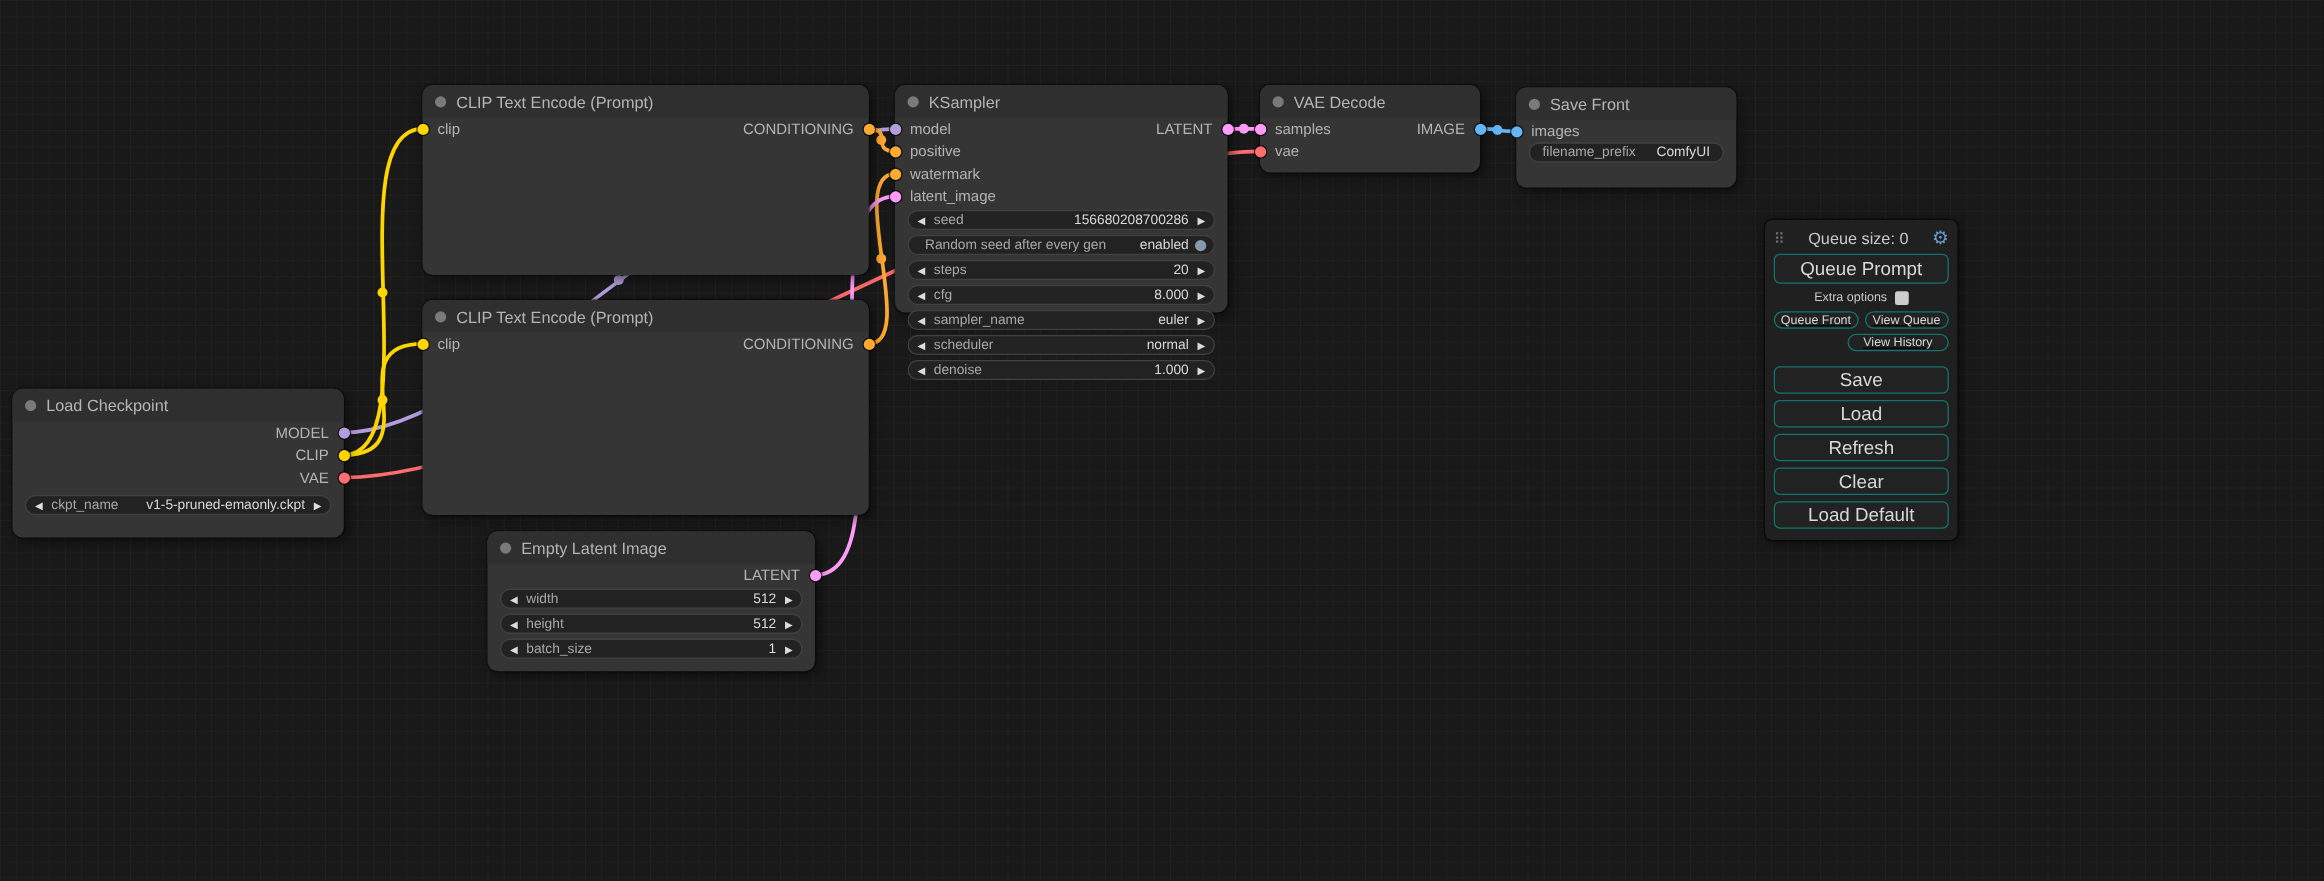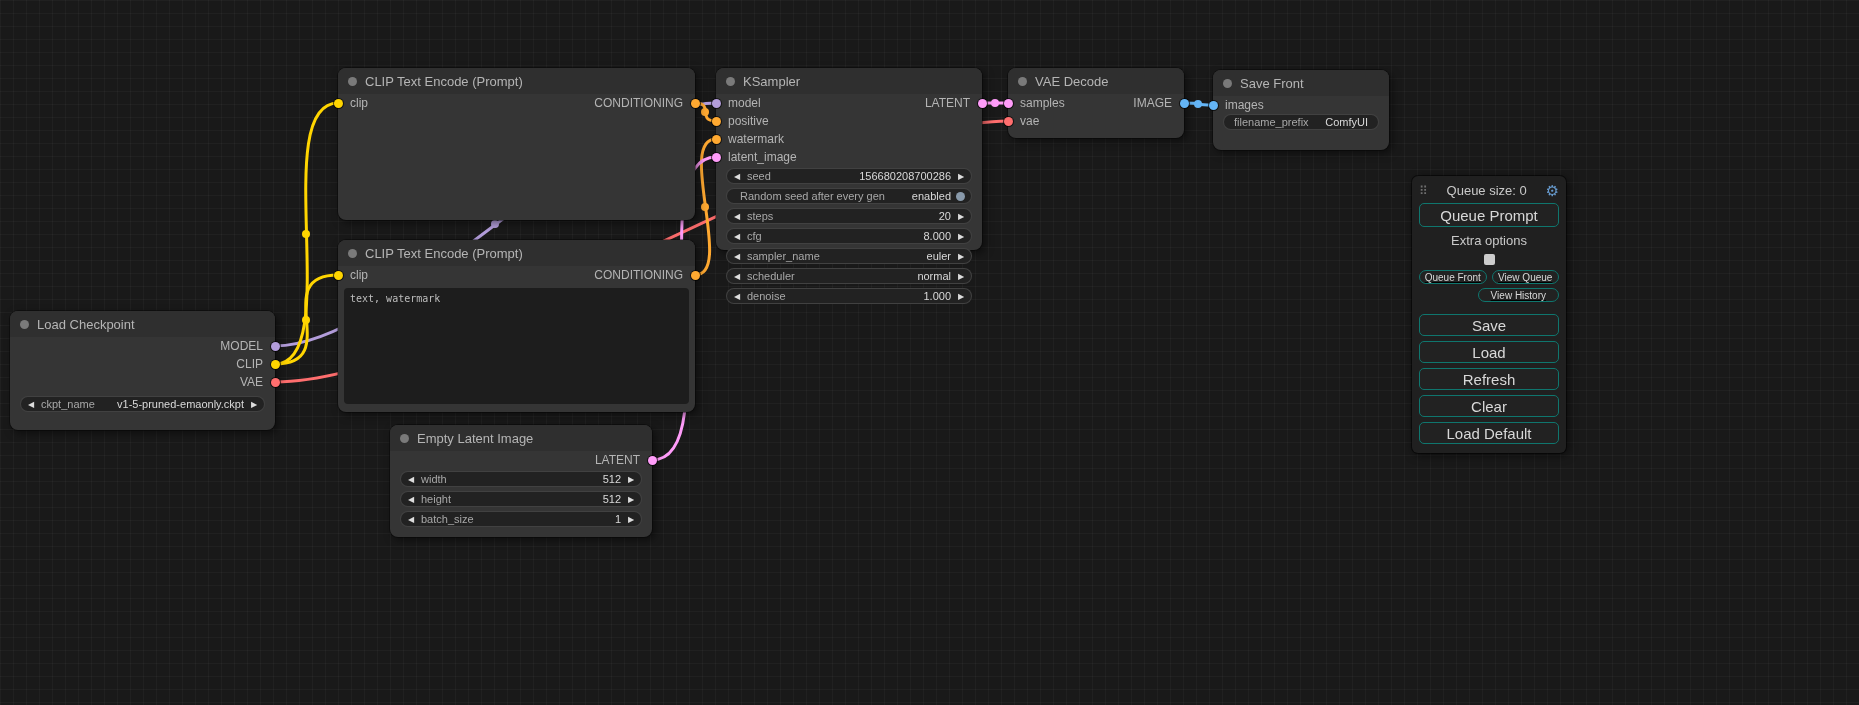--- a/index.html
+++ b/index.html
@@ -73,21 +73,21 @@
     box-shadow:2px 2px 10px rgba(0,0,0,0.6), 0 0 0 1px rgba(0,0,0,0.5);
   }
   .menu-header{display:flex;align-items:center;justify-content:space-between;color:#c9c9c9;font-size:13px;margin-bottom:5px;}
   .drag-handle{color:#6f6f6f;font-size:12px;cursor:grab;}
   .gear{font-size:15px;cursor:pointer;line-height:1;}
   .btn{
     display:block;width:100%;background:#222;border:1px solid #0f766e;border-radius:5px;
     color:#d8d8d8;font-family:inherit;cursor:pointer;
   }
   .btn.big{font-size:15px;height:24px;margin-bottom:3px;}
-  .extra-row{display:flex;align-items:center;justify-content:center;gap:6px;color:#c9c9c9;font-size:13px;margin:6px 0 5px;flex-direction:column;}
+  .extra-row{display:flex;align-items:center;justify-content:center;gap:6px;color:#c9c9c9;font-size:10px;margin:6px 0 5px;}
   .checkbox{width:11px;height:11px;background:#cccccc;border-radius:2px;display:inline-block;cursor:pointer;}
   .small-row{display:flex;gap:5px;margin-bottom:4px;text-decoration:underline;}
   .small-row .btn{font-size:10px;height:14px;border-radius:7px;line-height:11px;flex:1;}
   .small-row.center{justify-content:flex-end;}
   .small-row.center .btn{flex:0 0 auto;width:auto;padding:0 12px;}
   .actions{margin-top:12px;}
   .actions .btn{height:22px;font-size:15px;margin-bottom:5px;}
   .actions .btn:last-child{margin-bottom:0;}
 </style>
 </head>
@@ -159,21 +159,20 @@
     <div class="node-title">
       <span class="title-dot"></span>
       <span>CLIP Text Encode (Prompt)</span>
     </div>
     <div class="slot-row both">
       <span class="socket in" style="background-color: rgb(255, 213, 0);"></span>
       <span class="in-label">clip</span>
       <span class="out-label">CONDITIONING</span>
       <span class="socket out" style="background-color: rgb(255, 169, 49);"></span>
     </div>
-    <div class="prompt-box" id="clip-neg-text">text, watermark</div>
   </div>
 
   <div class="node" id="node-empty-latent">
     <div class="node-title">
       <span class="title-dot"></span>
       <span>Empty Latent Image</span>
     </div>
     <div class="slot-row out-only">
       <span class="out-label">LATENT</span>
       <span class="socket out" style="background-color: rgb(255, 156, 249);"></span>

